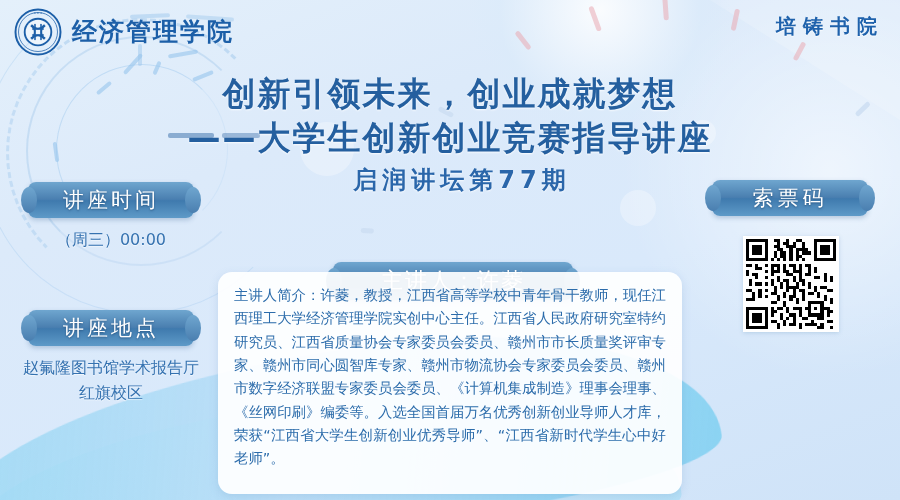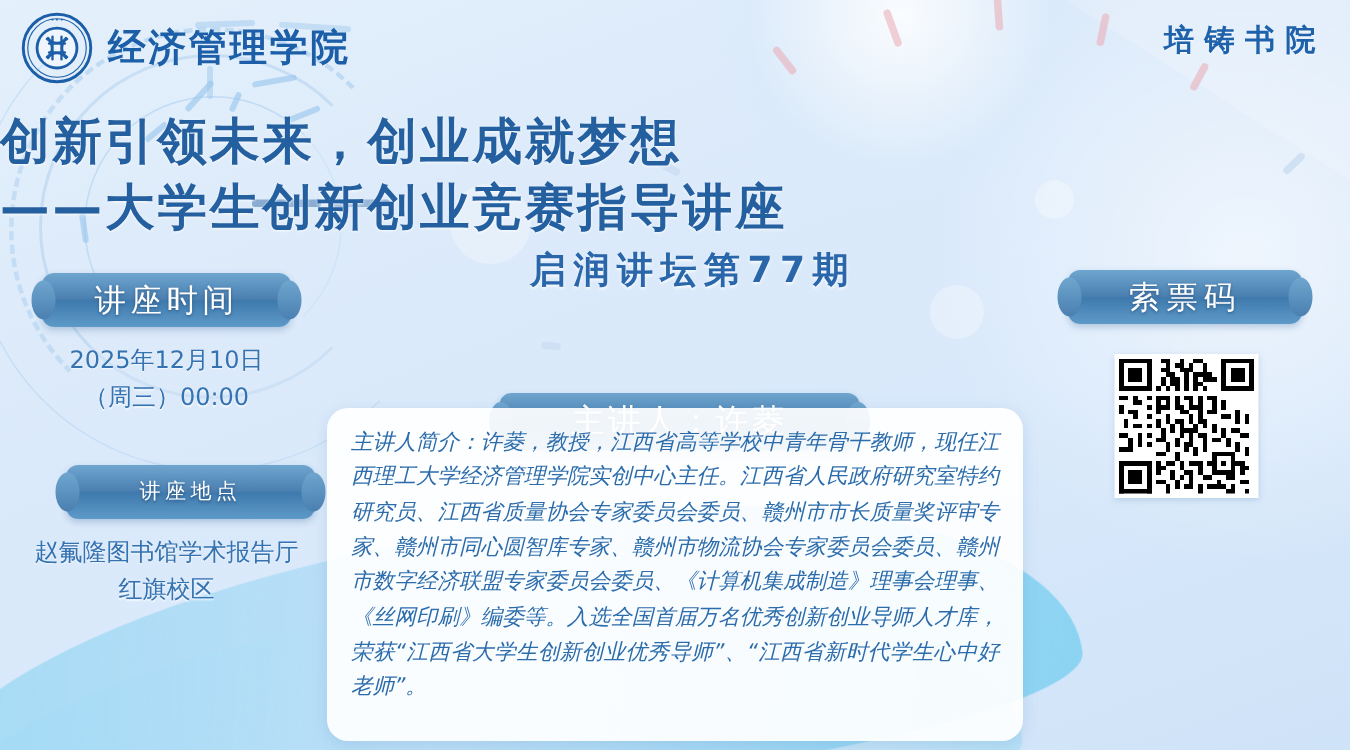--- a/index.html
+++ b/index.html
@@ -96,20 +96,21 @@
     position: absolute; right: 16px; top: 13px;
     font-size: 20px; font-weight: bold; color: #1f62ac;
     letter-spacing: 7px;
     font-family: "DejaVu Sans", "Liberation Sans", sans-serif;
     text-shadow: 0 1px 1px rgba(255,255,255,.8);
   }
 
   
   .title-block {
     position: absolute; left: 0; top: 72px; width: 900px;
+    text-align: center;
   }
   .title-line {
     font-family: "DejaVu Sans", "Liberation Sans", sans-serif;
     font-size: 33px; font-weight: bold; color: #245f9f;
     letter-spacing: 2px; line-height: 1.32;
     text-shadow: 0 1px 2px rgba(255,255,255,.85);
   }
   .title-line.second { }
 
   .forum-no {
@@ -135,21 +136,21 @@
   .ribbon::before, .ribbon::after {
     content: ""; position: absolute; top: 50%;
     width: 16px; height: 26px; transform: translateY(-50%);
     background: linear-gradient(180deg, #6fa6cf, #4a7fb0);
     border-radius: 50%;
   }
   .ribbon::before { left: -7px; }
   .ribbon::after  { right: -7px; }
 
   #ribbon-time  { left: 28px; top: 182px; width: 166px; height: 36px; font-size: 21px; letter-spacing: 3px; border-radius: 8px 8px 8px 8px; }
-  #ribbon-place { left: 44px; top: 310px; width: 166px; height: 36px; font-size: 14px; letter-spacing: 3px; border-radius: 8px; }
+  #ribbon-place { left: 28px; top: 310px; width: 166px; height: 36px; font-size: 21px; letter-spacing: 3px; border-radius: 8px; }
   #ribbon-qr    { left: 712px; top: 180px; width: 156px; height: 36px; font-size: 21px; letter-spacing: 4px; border-radius: 8px; }
   #ribbon-speaker {
     left: 333px; top: 216px; width: 240px; height: 38px;
     font-size: 22px; letter-spacing: 2px; border-radius: 8px; margin-top: 46px;
   }
 
   .info-text {
     position: absolute; text-align: center;
     font-size: 16px; color: #3572b0; line-height: 1.55;
     font-family: "DejaVu Sans", "Liberation Sans", sans-serif;
@@ -159,21 +160,20 @@
   #place-text { left: 0px; top: 356px; width: 222px; }
 
   
   .bio-card {
     position: absolute; left: 218px; top: 272px;
     width: 464px; height: 222px;
     background: rgba(255,255,255,.92);
     border-radius: 14px;
     box-shadow: 0 3px 10px rgba(90,140,190,.20);
     padding: 12px 16px 10px 16px;
-    font-style: italic;
   }
   .bio-text {
     font-family: "DejaVu Sans", "Liberation Sans", sans-serif;
     font-size: 14.4px; line-height: 1.62;
     color: #2c6cab; text-align: justify;
     text-justify: inter-character;
   }
 
   
   .qr-box {
@@ -269,21 +269,20 @@
   <div class="title-block">
     <div class="title-line">创新引领未来，创业成就梦想</div>
     <div class="title-line second">——大学生创新创业竞赛指导讲座</div>
   </div>
   <div class="forum-no">启润讲坛第77期</div>
 
   <div class="ribbon" id="ribbon-speaker">主讲人：许菱</div>
 
   <div class="ribbon" id="ribbon-time">讲座时间</div>
   <div class="info-text" id="time-text">
-    <div>2025年12月10日</div>
     <div>（周三）00:00</div>
   </div>
 
   <div class="ribbon" id="ribbon-place">讲座地点</div>
   <div class="info-text" id="place-text">
     <div>赵氟隆图书馆学术报告厅</div>
     <div>红旗校区</div>
   </div>
 
   <div class="ribbon" id="ribbon-qr">索票码</div>

